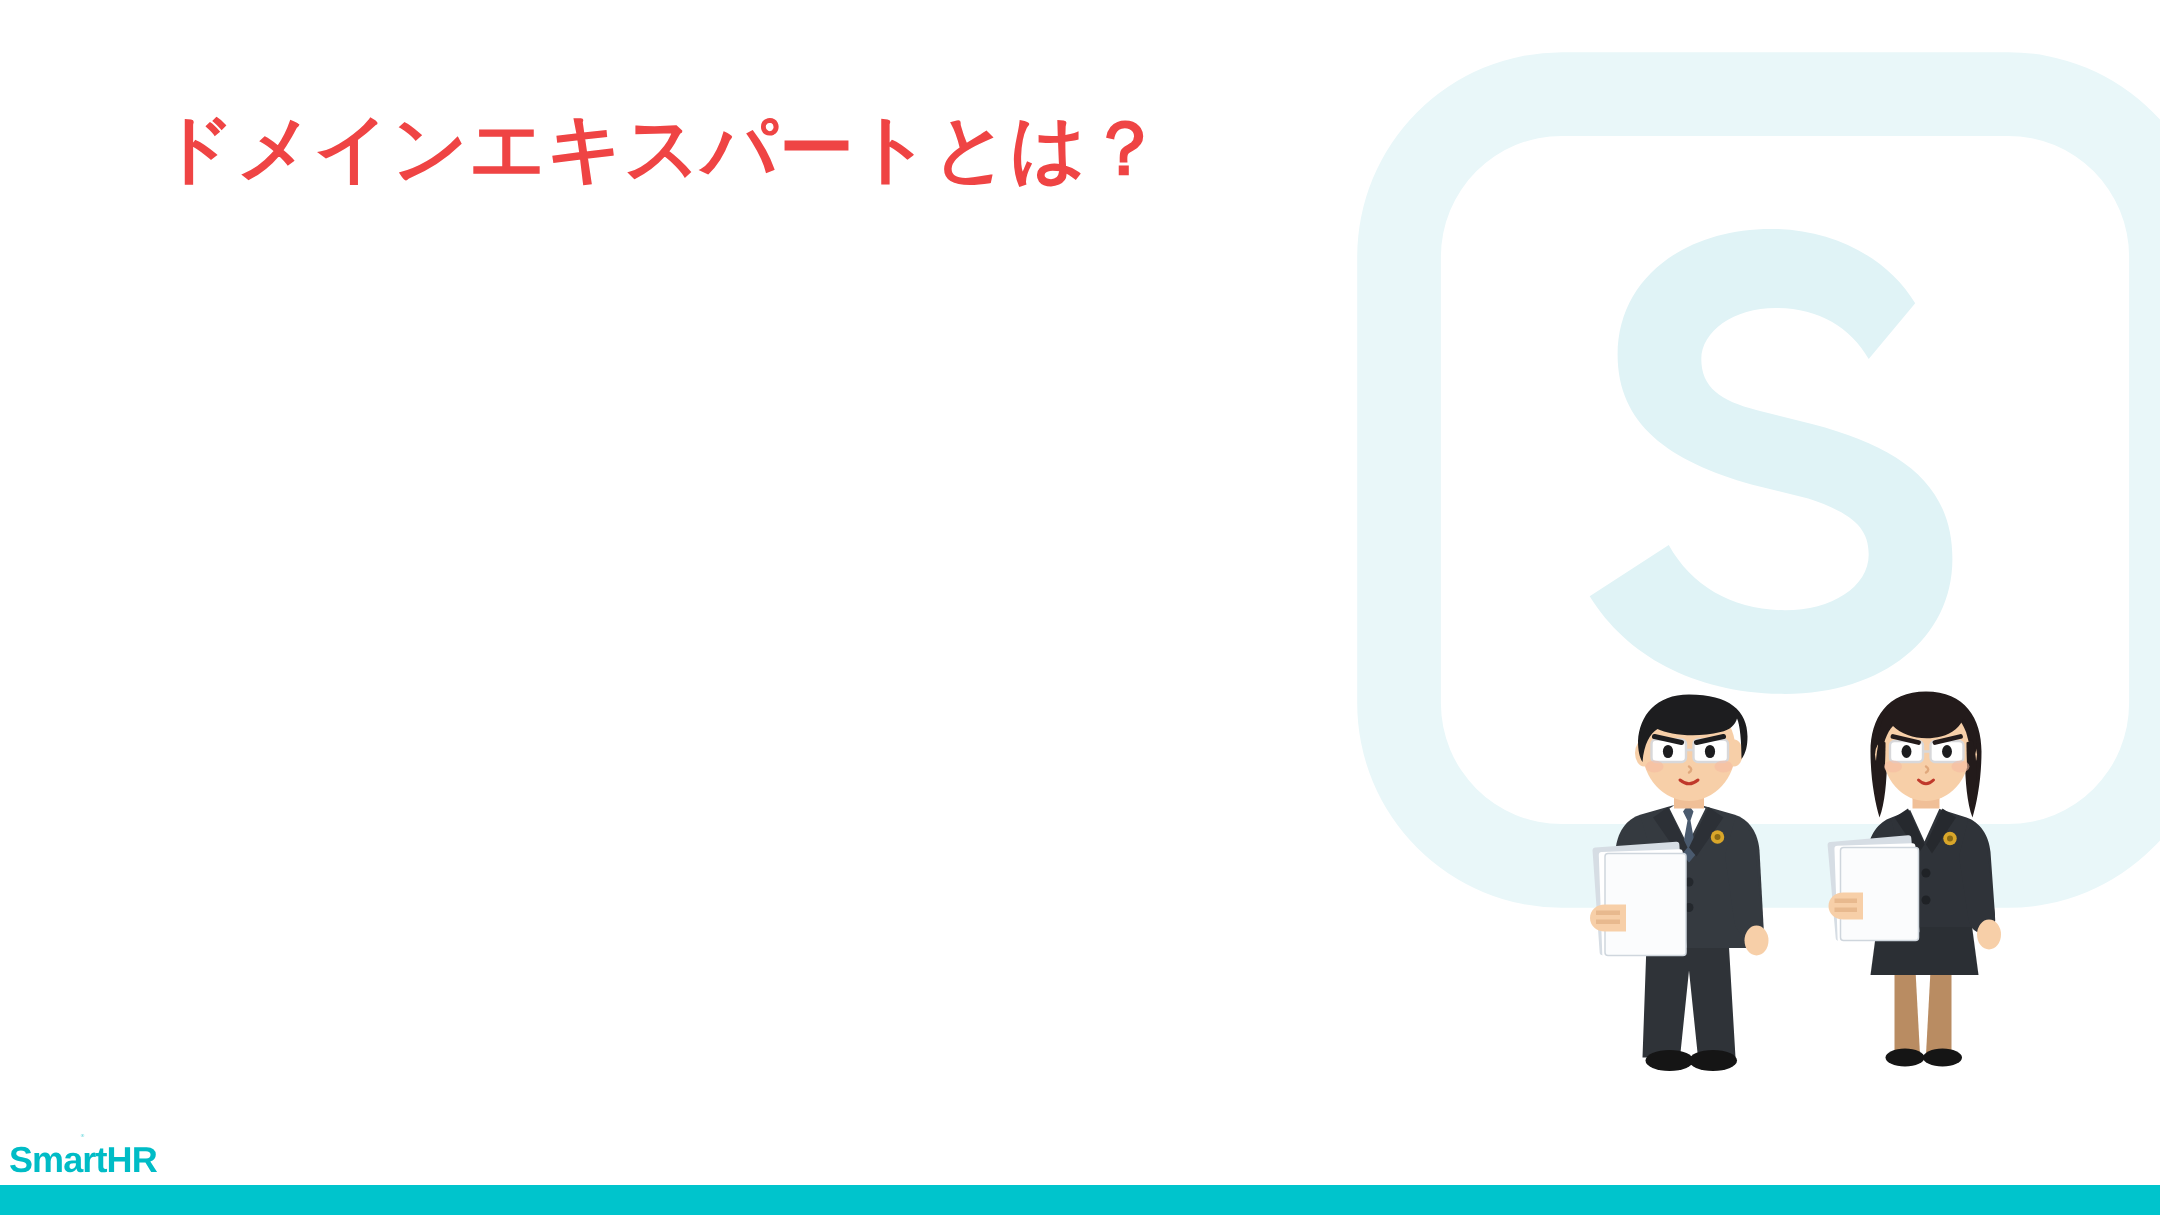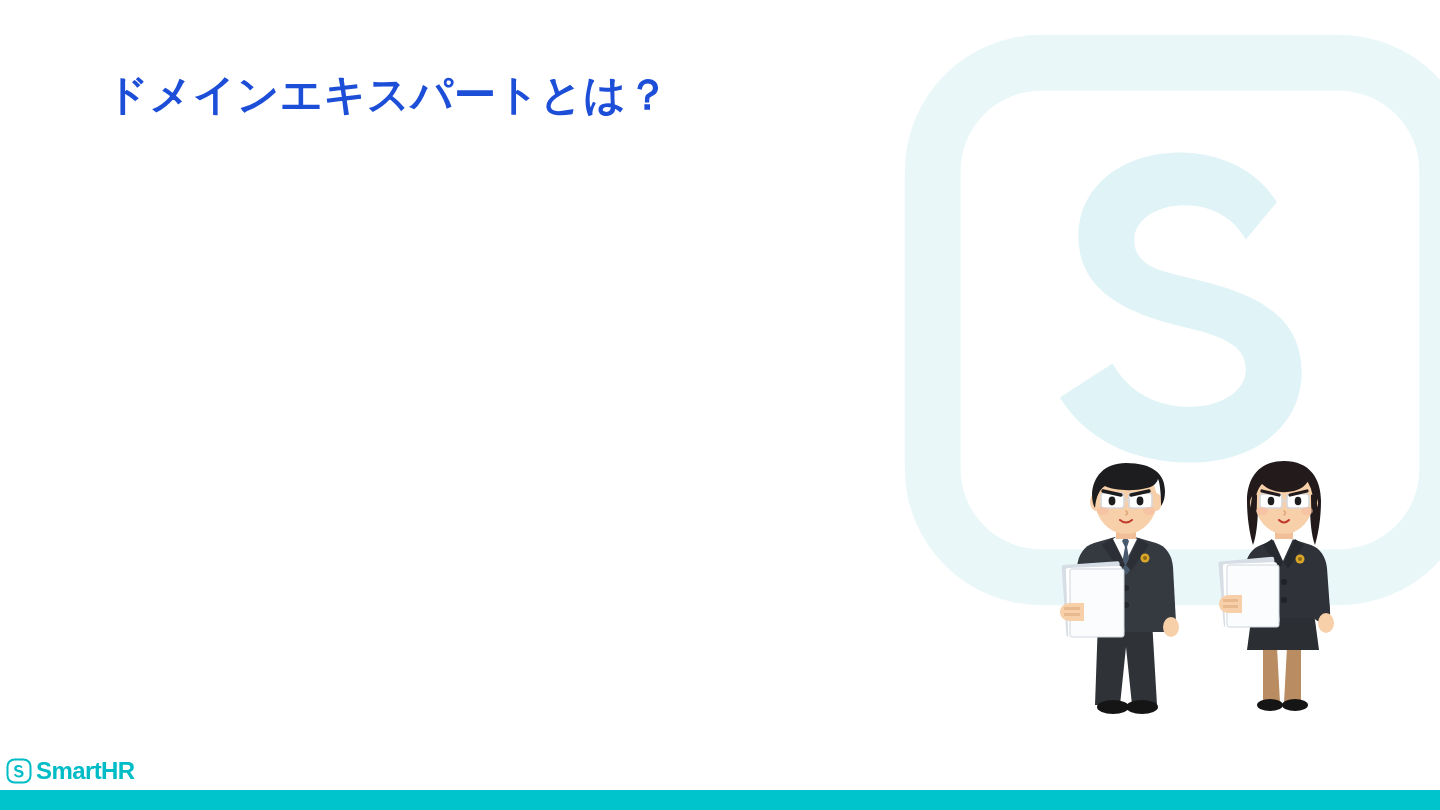--- a/index.html
+++ b/index.html
@@ -26,24 +26,24 @@
     height: 620px;
     pointer-events: none;
     opacity: 1;
   }
 
   
   .title {
     position: absolute;
     left: 106px;
     top: 72px;
-    font-size: 42px;
+    font-size: 50px;
     font-weight: bold;
     letter-spacing: 0.5px;
-    color: #1d4ed8;
+    color: #ef4444;
     white-space: nowrap;
     line-height: 1.1;
   }
 
   
   .body-copy {
     position: absolute;
     left: 106px;
     top: 180px;
     width: 1140px;
@@ -75,20 +75,21 @@
     background: #00c4cc;
   }
   .brand {
     position: absolute;
     left: 6px;
     bottom: 24px;
     display: flex;
     align-items: center;
     gap: 4px;
     height: 30px;
+    flex-direction: column;
   }
   .brand-mark {
     width: 26px;
     height: 26px;
     display: block;
   }
   .brand-word {
     font-size: 24px;
     font-weight: bold;
     color: #00bcc6;

